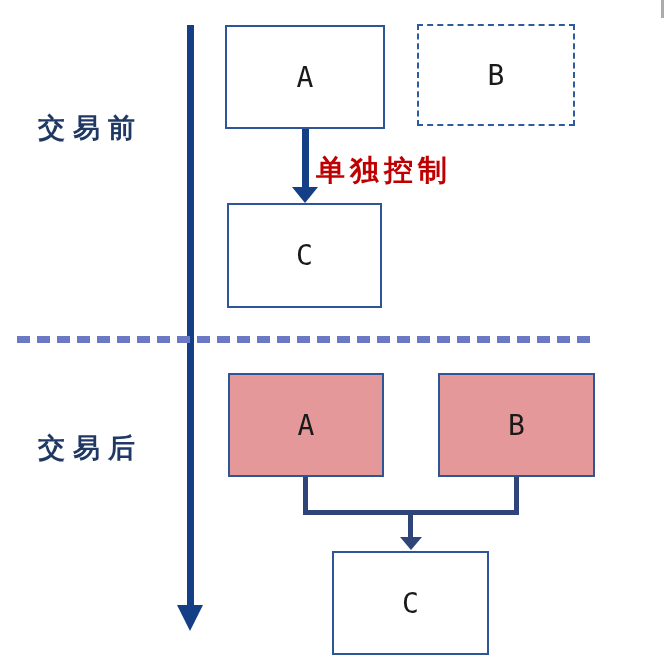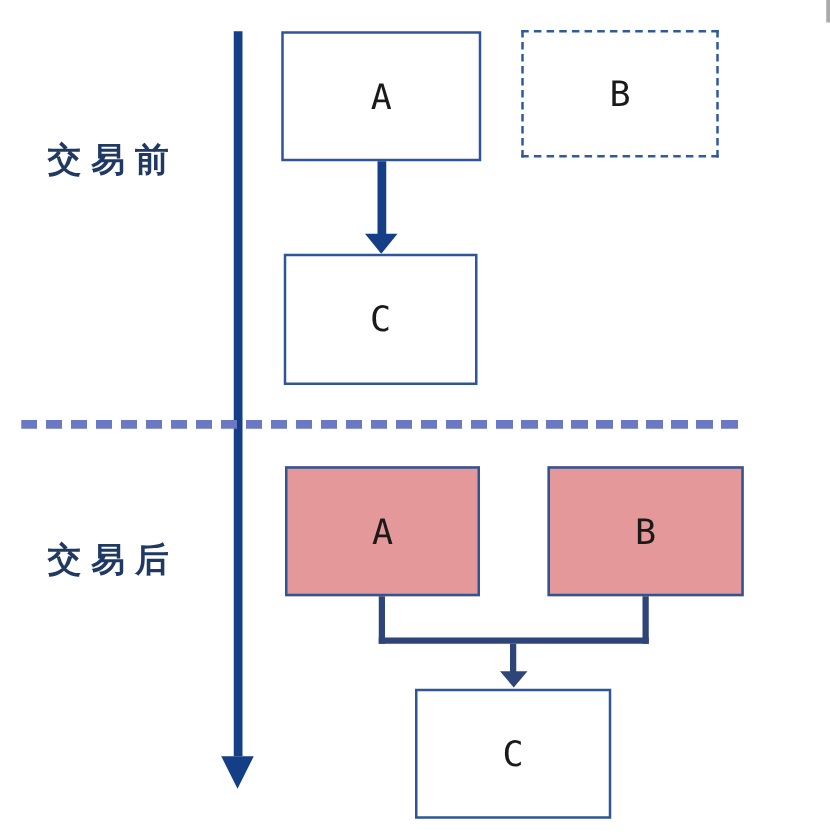--- a/index.html
+++ b/index.html
@@ -81,20 +81,21 @@
 
   <div class="box box-a-top">
     <span>A</span>
   </div>
   <div class="box box-b-top">
     <span>B</span>
   </div>
 
   <div class="ctrl-arrow-shaft"></div>
   <div class="ctrl-arrow-head"></div>
+  <div class="ctrl-label ctrl-label-sole">单独控制</div>
 
   <div class="box box-c-top">
     <span>C</span>
   </div>
 
   <div class="divider"></div>
 
   <div class="box box-pink box-a-bottom">
     <span>A</span>
   </div>

